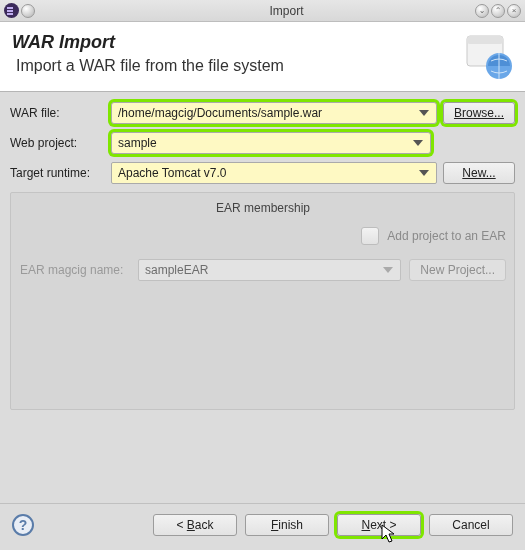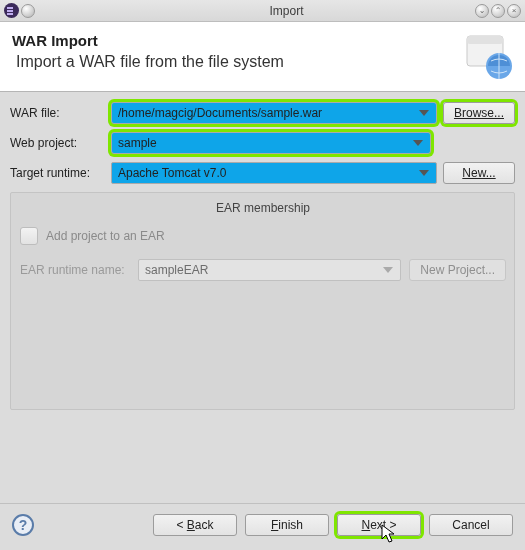--- a/index.html
+++ b/index.html
@@ -46,31 +46,31 @@
       font-size:8px; color:#666;
     }
 
     .banner {
       background:#fff;
       border-bottom:1px solid #b5b5b5;
       padding:10px 12px 12px 12px;
       position:relative;
       height:70px;
     }
-    .banner h1 { font-size:15px; font-weight:bold; color:#222; }
+    .banner h1 { font-size:18px; font-weight:bold; color:#222;font-style:italic; }
     .banner .sub { font-size:16px; color:#333; margin-top:4px; padding-left:4px; }
     .banner .ico {
       position:absolute; right:10px; top:8px; width:52px; height:52px;
     }
 
     .content { padding:10px 10px 6px 10px; }
     .row { display:flex; align-items:center; margin-bottom:8px; gap:6px; }
     .row label.k { width:95px; color:#222; }
     .cbx {
-      flex:1; height:22px; background:#0ea5e9; border:1px solid #aaa;
+      flex:1; height:22px; background:#fef9c3; border:1px solid #aaa;
       border-radius:2px; display:flex; align-items:center;
       padding:0 22px 0 6px; position:relative; font-size:12px; color:#222;
     }
     .cbx .arrow {
       position:absolute; right:4px; top:0; bottom:0; width:16px;
       display:flex; align-items:center; justify-content:center;
     }
     .cbx .arrow svg{ display:block }
     .btn {
       height:22px; min-width:72px; padding:0 10px;
@@ -87,21 +87,21 @@
       border-bottom:4px solid #7fe600; border-left:4px solid #7fe600; border-right:4px solid #7fe600;
       border-radius:0 0 3px 3px; opacity:0.95; pointer-events:none; display:none;
     }
 
     .ear {
       margin-top:6px; border:1px solid #c4c4c4; background:#d6d6d6;
       border-radius:2px; padding:4px 8px 128px 9px;
       position:relative;
     }
     .ear .ear-title { text-align:center; color:#444; font-size:12px; padding:4px 0 12px 0;}
-    .ear .chk { display:flex; align-items:center; gap:8px; color:#8a8a8a; }
+    .ear .chk { display:flex; align-items:center; gap:8px; color:#8a8a8a;justify-content:flex-end; }
     .ear .chk .box {
       width:18px; height:18px; border-radius:3px;
       background:linear-gradient(#f3f3f3,#e2e2e2); border:1px solid #bdbdbd;
     }
     .ear .namerow { display:flex; align-items:center; gap:8px; margin-top:14px; }
     .ear .namerow .lab { width:110px; color:#9a9a9a; }
     .ear .namerow .cbx { background:#e3e3e3; color:#6d6d6d; border-color:#c0c0c0; }
     .ear .namerow .btn { color:#8f8f8f; }
 
     .footer {
@@ -198,21 +198,21 @@
     </button>
   </div>
 
   <div class="ear">
     <div class="ear-title">EAR membership</div>
     <div class="chk">
       <span class="box"></span>
       <span class="ul">Add project to an EAR</span>
     </div>
     <div class="namerow">
-      <span class="lab">EAR runtime name:</span>
+      <span class="lab">EAR magcig name:</span>
       <div class="cbx" style="flex:1">
         <span>sampleEAR</span>
         <span class="arrow">
           <svg width="10" height="6">
               <path d="M0 0 L5 6 L10 0 Z" fill="#aaa"></path>
             </svg>
         </span>
       </div>
       <button class="btn" style="background:#e0e0e0;border-color:#c6c6c6">
         <span>New Project...</span>

